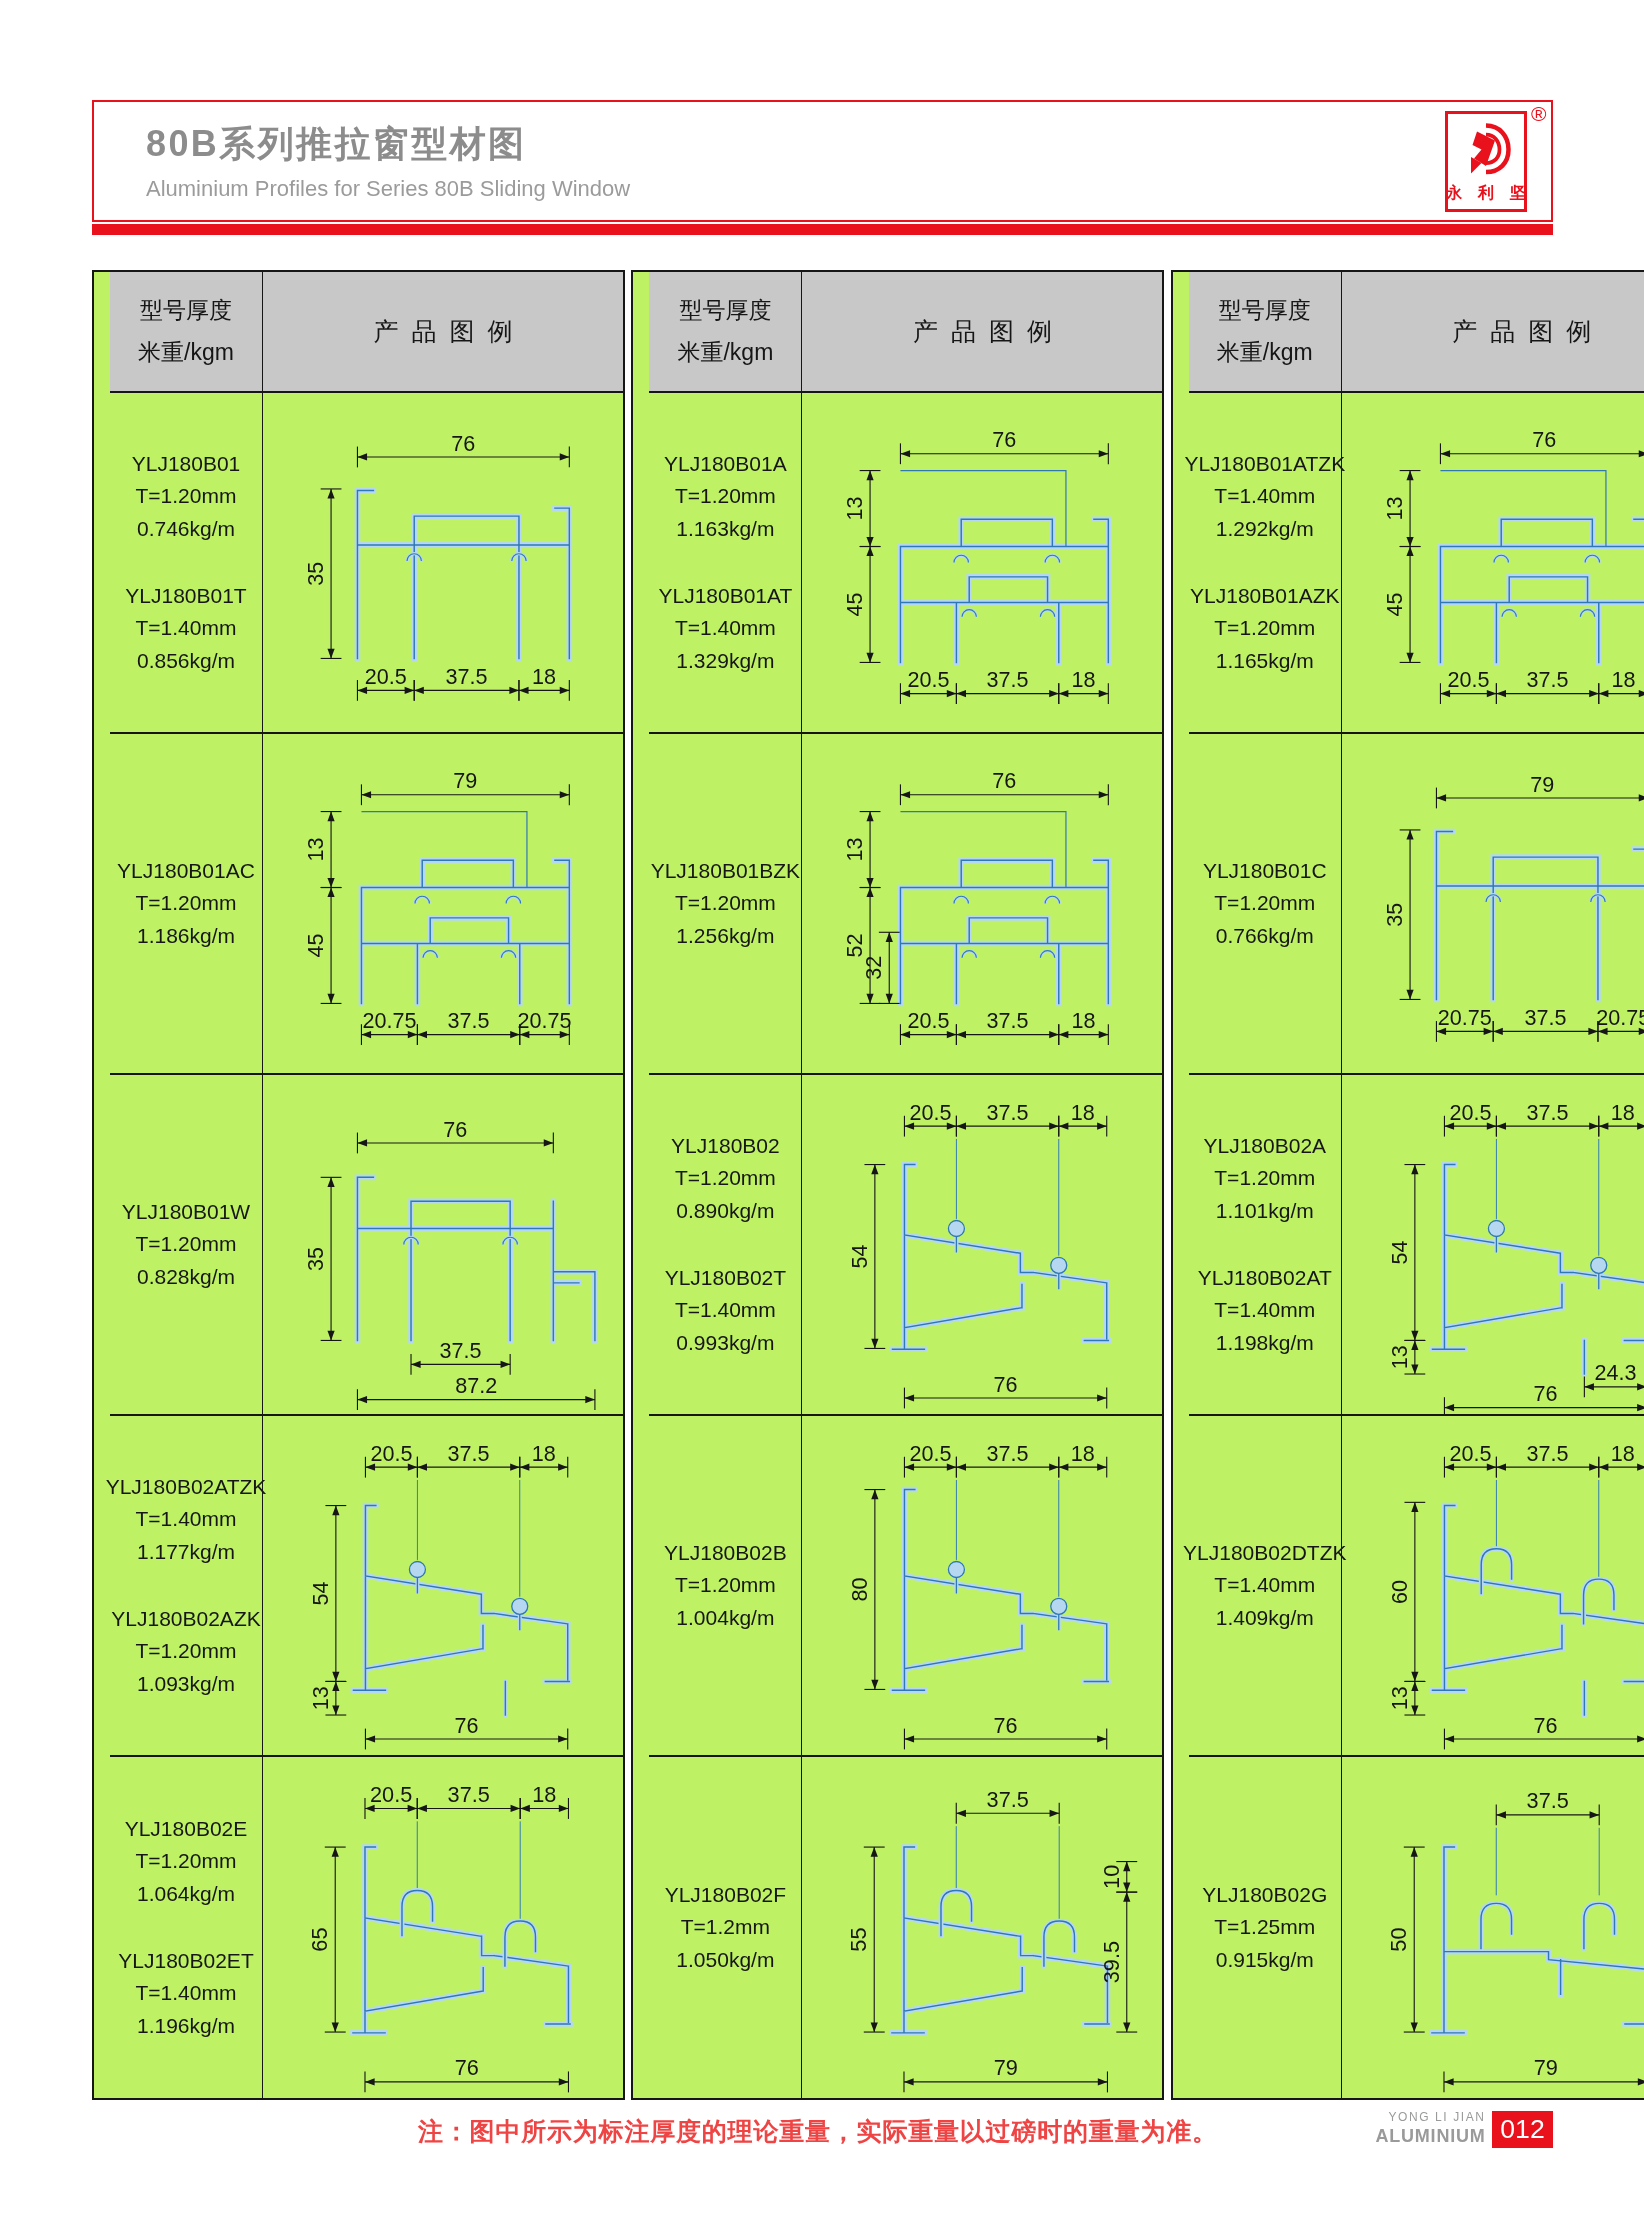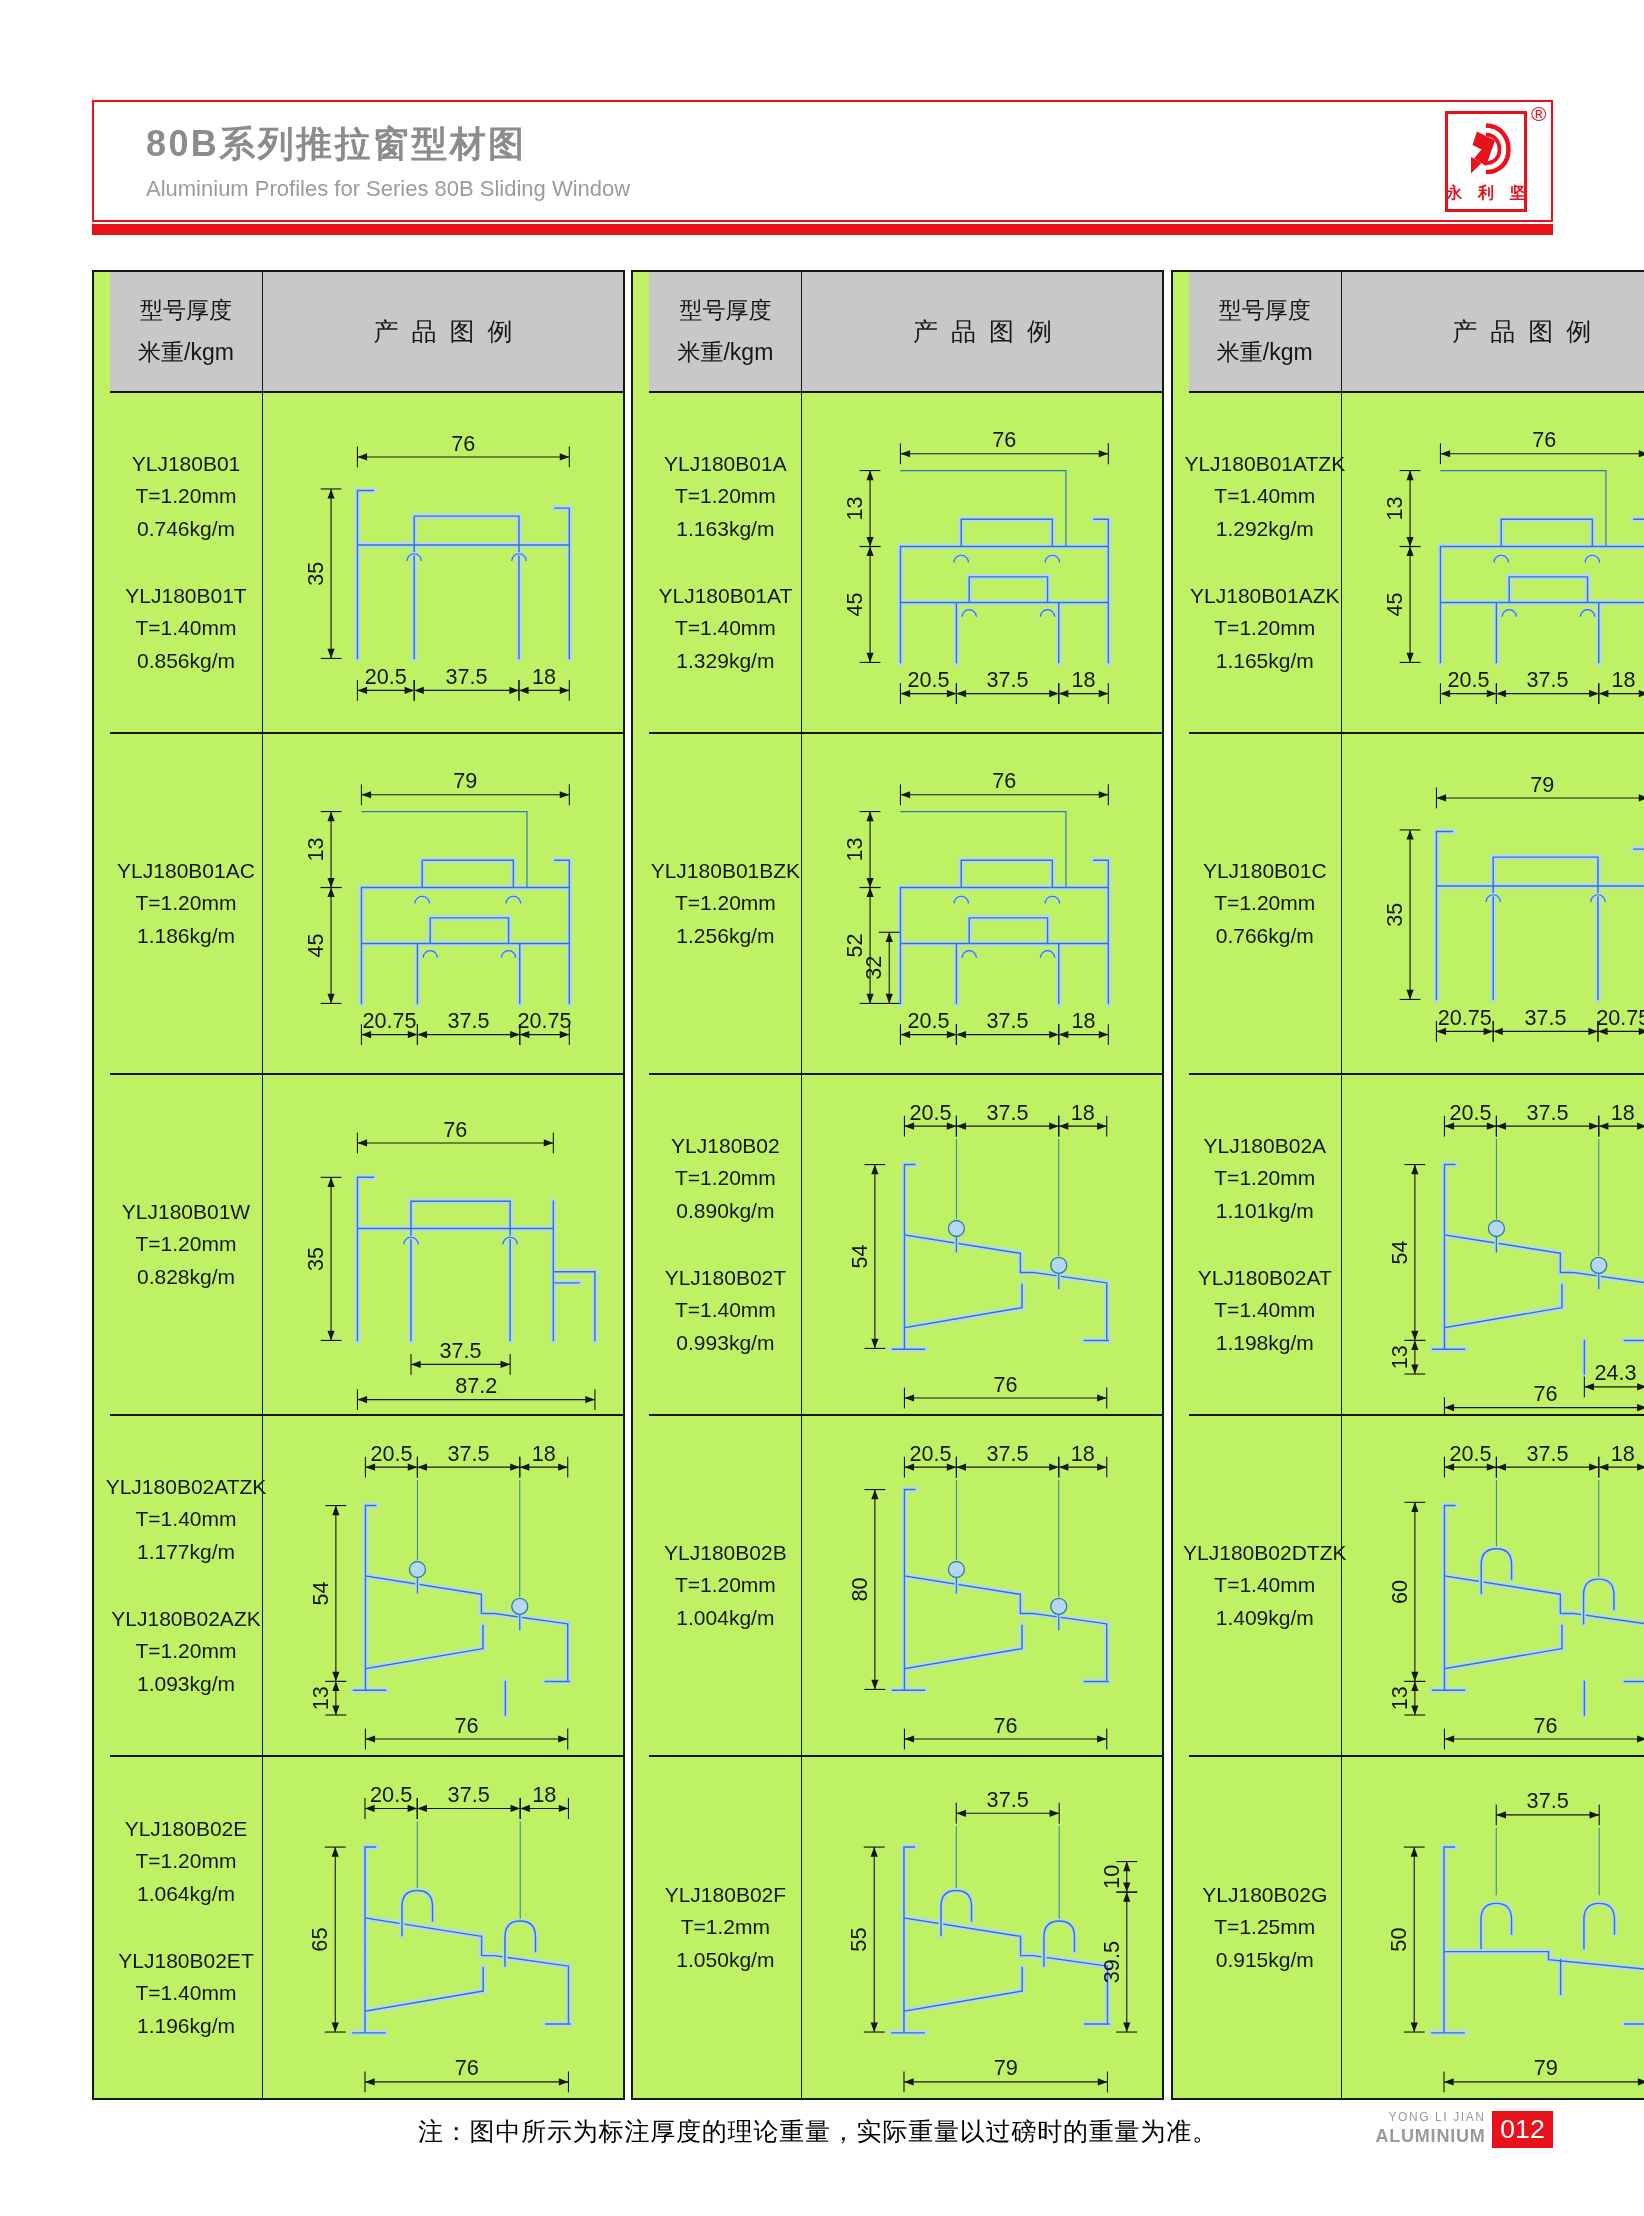--- a/index.html
+++ b/index.html
@@ -32,21 +32,21 @@
   .lcell{width:153px;min-width:153px;border-right:1.6px solid #161616;box-sizing:border-box;
          display:flex;flex-direction:column;align-items:center;justify-content:center;}
   .dcell{flex:1;display:flex;align-items:center;justify-content:center;overflow:hidden;}
   .mh{font-size:23px;color:#161616;text-align:center;line-height:1.8;}
   .dh{font-size:25px;color:#161616;letter-spacing:13px;padding-left:13px;text-align:center;}
   .code-block{text-align:center;font-size:21px;color:#161616;line-height:1.55;margin:17px 0;}
   .code-block .model{white-space:nowrap;}
   svg{display:block;width:100%;height:100%;}
   svg text{font-family:"Liberation Sans", sans-serif;}
   
-  .note{position:absolute;left:418px;top:2115px;font-size:25px;color:#000000;letter-spacing:0.8px;}
+  .note{position:absolute;left:418px;top:2115px;font-size:25px;color:#ef4444;letter-spacing:0.8px;font-weight:bold;}
   .badge{position:absolute;right:92px;top:2110px;display:flex;align-items:flex-end;gap:6.4px;}
   .badge-small{text-align:right;color:#9a9a9a;line-height:1.25;}
   .badge-small .l1{font-size:12px;letter-spacing:1.6px;}
   .badge-small .l2{font-size:18px;font-weight:bold;letter-spacing:0.8px;}
   .badge-num{width:61px;height:37px;background:var(--accent,#e8111c);color:#fff;
              font-size:26.6px;font-weight:normal;display:flex;align-items:center;justify-content:center;}
 </style>
 </head>
 <body>
 

